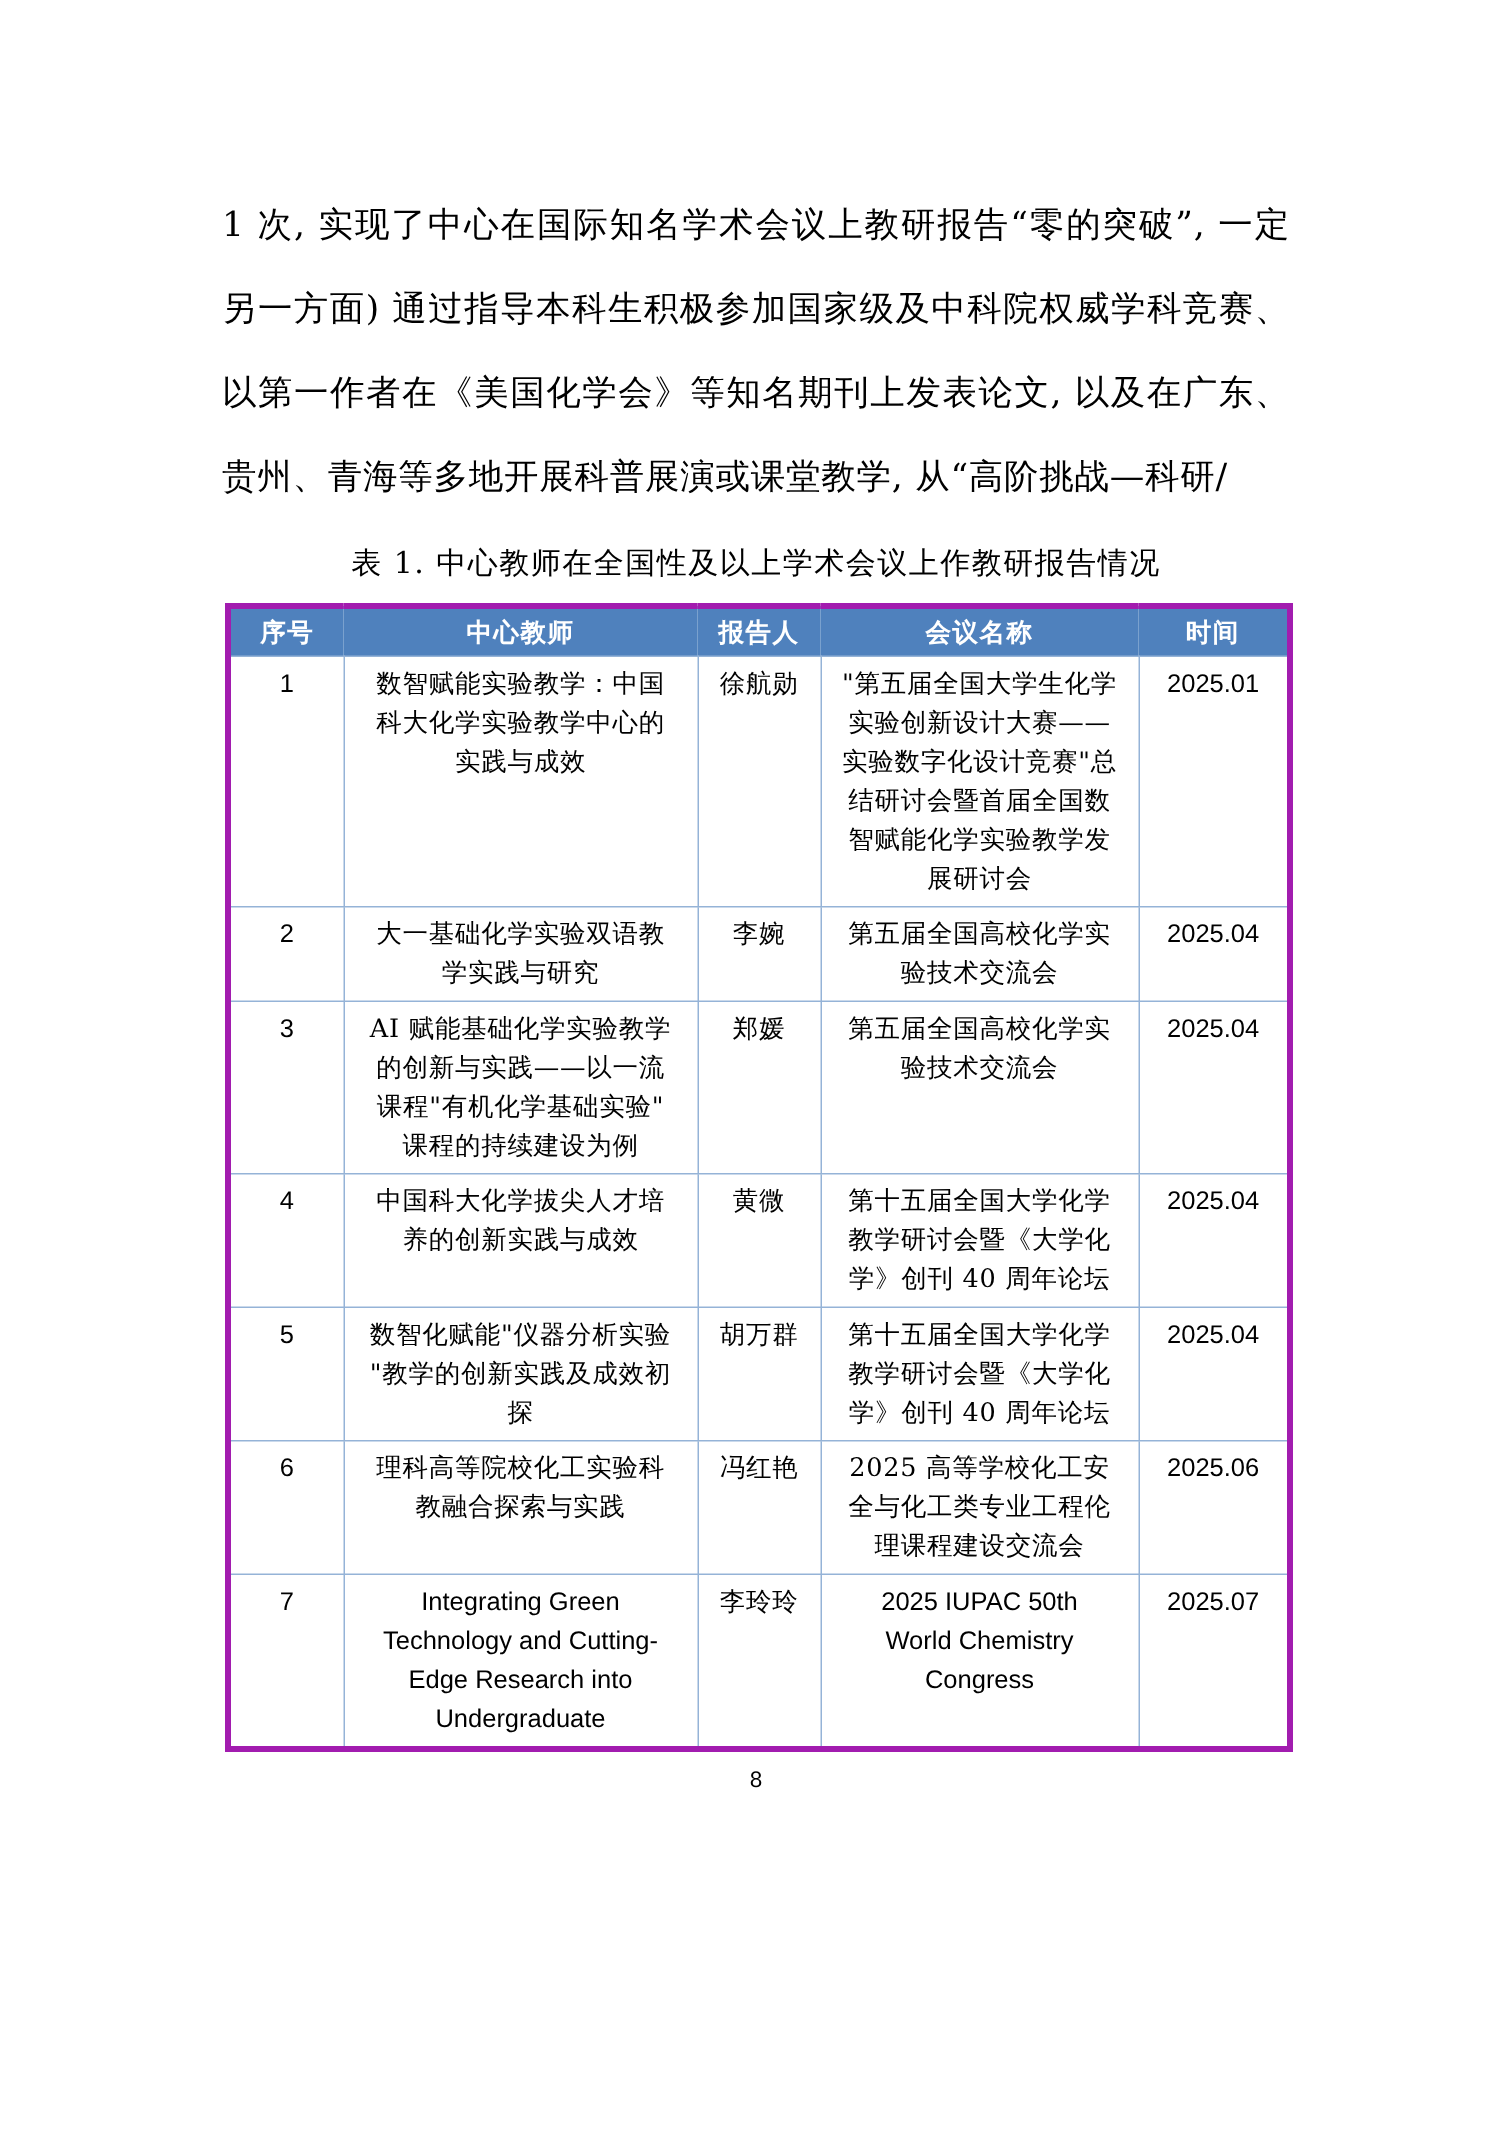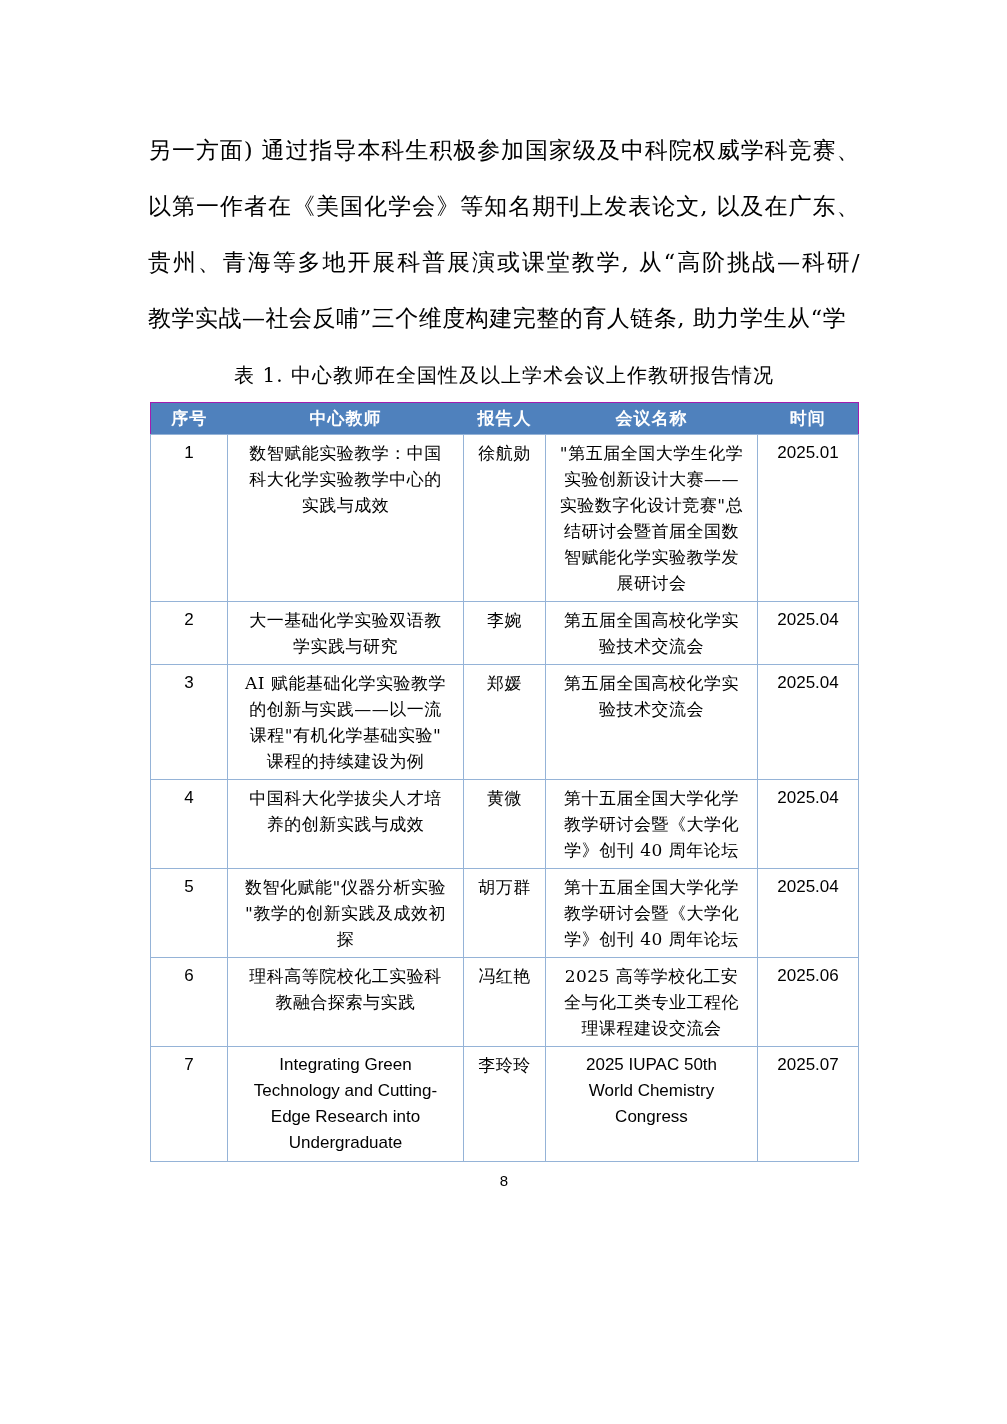--- a/index.html
+++ b/index.html
@@ -65,43 +65,43 @@
   table.reports td {
     border: 1px solid #95B3D7;
     vertical-align: top;
     text-align: center;
     font-size: 17px;
     line-height: 26px;
     padding: 5px 6px;
     white-space: pre-line;
     letter-spacing: 0.5px;
   }
-  table.reports { border: 1px solid #a21caf; }
+  table.reports { border: 4px solid #a21caf; }
   table.reports td.latin {
     font-family: "Liberation Sans", sans-serif;
     letter-spacing: 0;
   }
   .page-footer {
     margin-top: 10px;
     text-align: center;
     font-family: "Liberation Sans", sans-serif;
     font-size: 15px;
   }
 </style>
 </head>
 <body>
 
 <div class="page">
   <div class="content">
 
     <div class="para">
+      <div class="para-line">1 次, 实现了中心在国际知名学术会议上教研报告“零的突破”, 一定</div>
       <div class="para-line">另一方面) 通过指导本科生积极参加国家级及中科院权威学科竞赛、</div>
       <div class="para-line">以第一作者在《美国化学会》等知名期刊上发表论文, 以及在广东、</div>
       <div class="para-line">贵州、青海等多地开展科普展演或课堂教学, 从“高阶挑战—科研/</div>
-      <div class="para-line">教学实战—社会反哺”三个维度构建完整的育人链条, 助力学生从“学</div>
     </div>
 
     <div class="table-caption">表 1.  中心教师在全国性及以上学术会议上作教研报告情况</div>
 
     <table class="reports">
       <colgroup>
         <col class="c-no">
           <col class="c-ti">
           <col class="c-sp">
           <col class="c-cf">

